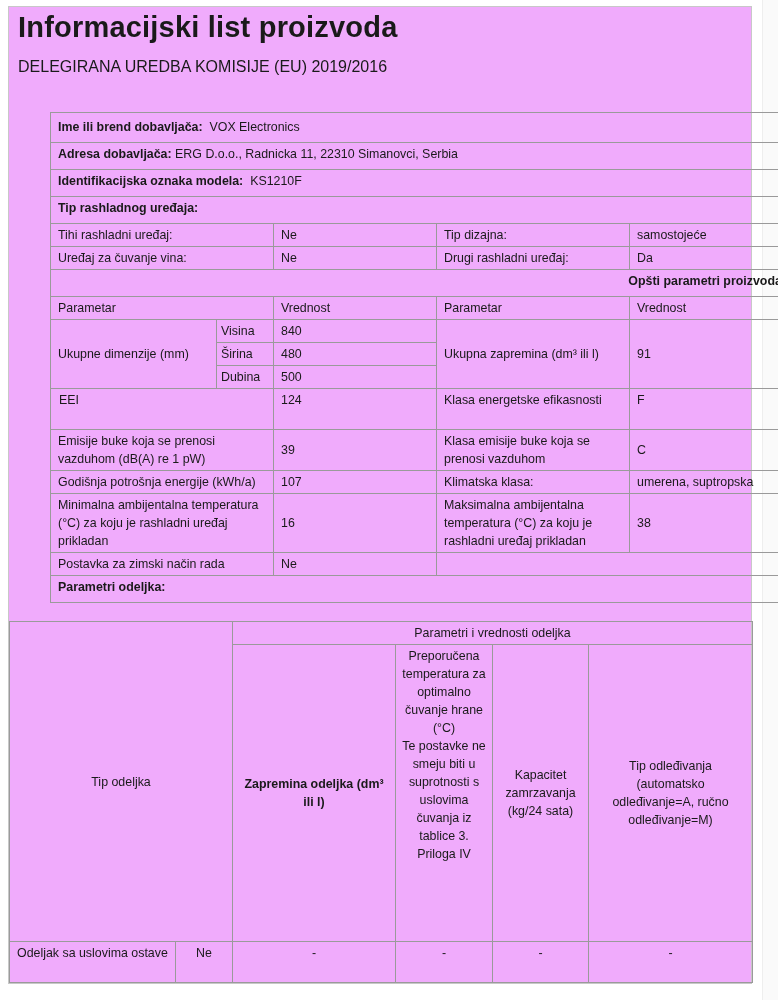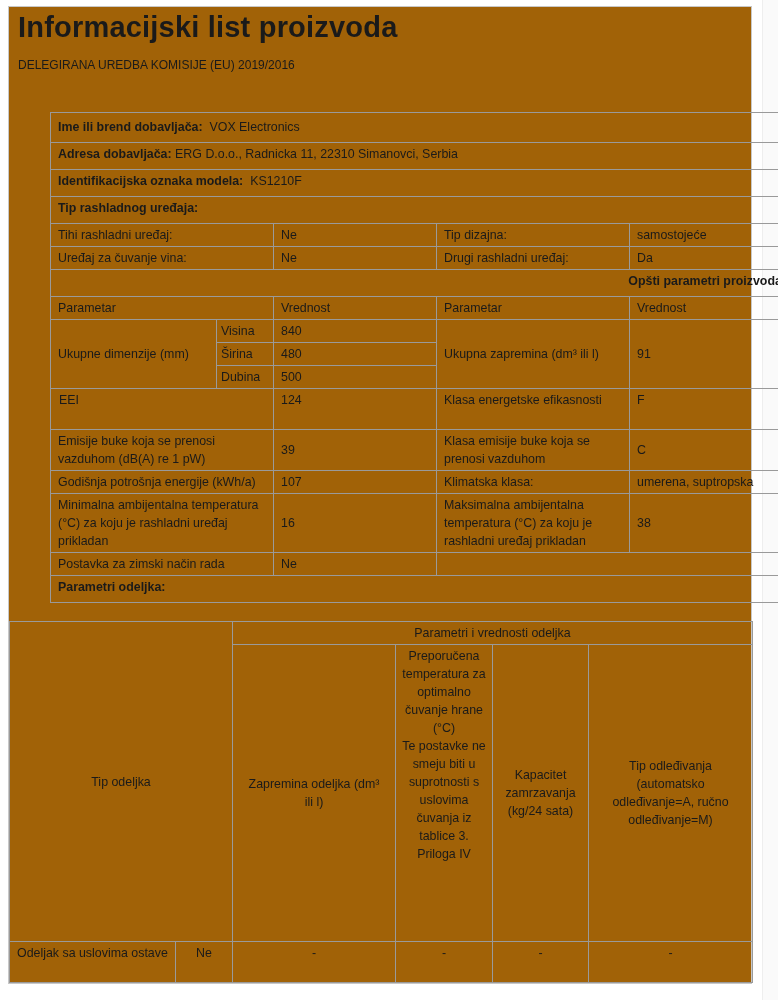--- a/index.html
+++ b/index.html
@@ -1,22 +1,22 @@
 <!DOCTYPE html>
 <html><head>
 <meta charset="utf-8">
 <style>
   html, body { margin: 0; padding: 0; background: #ffffff; }
   body { width: 778px; height: 1000px; position: relative; overflow: hidden;
          font-family: "Liberation Sans", sans-serif; color: #1a1a1a; }
   .page { position: absolute; left: 8px; top: 6px; width: 744px; height: 978px;
-          border: 1px solid #c8c8c8; box-sizing: border-box; background: #a16207; }
+          border: 1px solid #c8c8c8; box-sizing: border-box; background: #f0abfc; }
   .edge { position: absolute; left: 762px; top: 0; width: 16px; height: 1000px; background: #fafafa; border-left: 1px solid #eee; }
   .title { position: absolute; left: 9px; top: 4px; font-size: 29px; font-weight: bold; letter-spacing: 0.2px; }
-  .subtitle { position: absolute; left: 9px; top: 51px; font-size: 12px; }
+  .subtitle { position: absolute; left: 9px; top: 51px; font-size: 16px; }
   table { border-collapse: collapse; position: absolute; left: 0; width: 743px; table-layout: fixed; }
   td { border: 1px solid #9a9a9a; font-size: 12.4px; padding: 2px 7px; vertical-align: top; line-height: 18px; }
   .b { font-weight: bold; }
   .c { text-align: center; }
   .mid { vertical-align: middle; }
 </style>
 </head>
 <body>
 
 <div class="edge"></div>
@@ -124,21 +124,21 @@
         <col style="width:97px">
         <col style="width:96px">
         <col style="width:164px">
     </colgroup>
     <tbody>
         <tr>
       <td colspan="2" rowspan="2" class="c mid">Tip odeljka</td>
       <td colspan="4" class="c">Parametri i vrednosti odeljka</td>
     </tr>
     <tr>
-      <td class="c mid" style="padding:2px 10px;">Zapremina odeljka (dm³ ili l)</td>
+      <td class="c mid" style="padding:2px 10px;font-weight:bold;">Zapremina odeljka (dm³ ili l)</td>
       <td class="c" style="padding:2px 3px; height:292px;">
         <div>Preporučena temperatura za optimalno čuvanje hrane (°C)</div>
         <div style="">Te postavke ne smeju biti u suprotnosti s uslovima čuvanja iz tablice 3. Priloga IV</div>
       </td>
       <td class="c mid" style="padding:2px 3px;">Kapacitet zamrzavanja (kg/24 sata)</td>
       <td class="c mid" style="padding:2px 10px;">Tip odleđivanja (automatsko odleđivanje=A, ručno odleđivanje=M)</td>
     </tr>
     <tr>
       <td style="height:36px;">Odeljak sa uslovima ostave</td>
       <td class="c">Ne</td>

